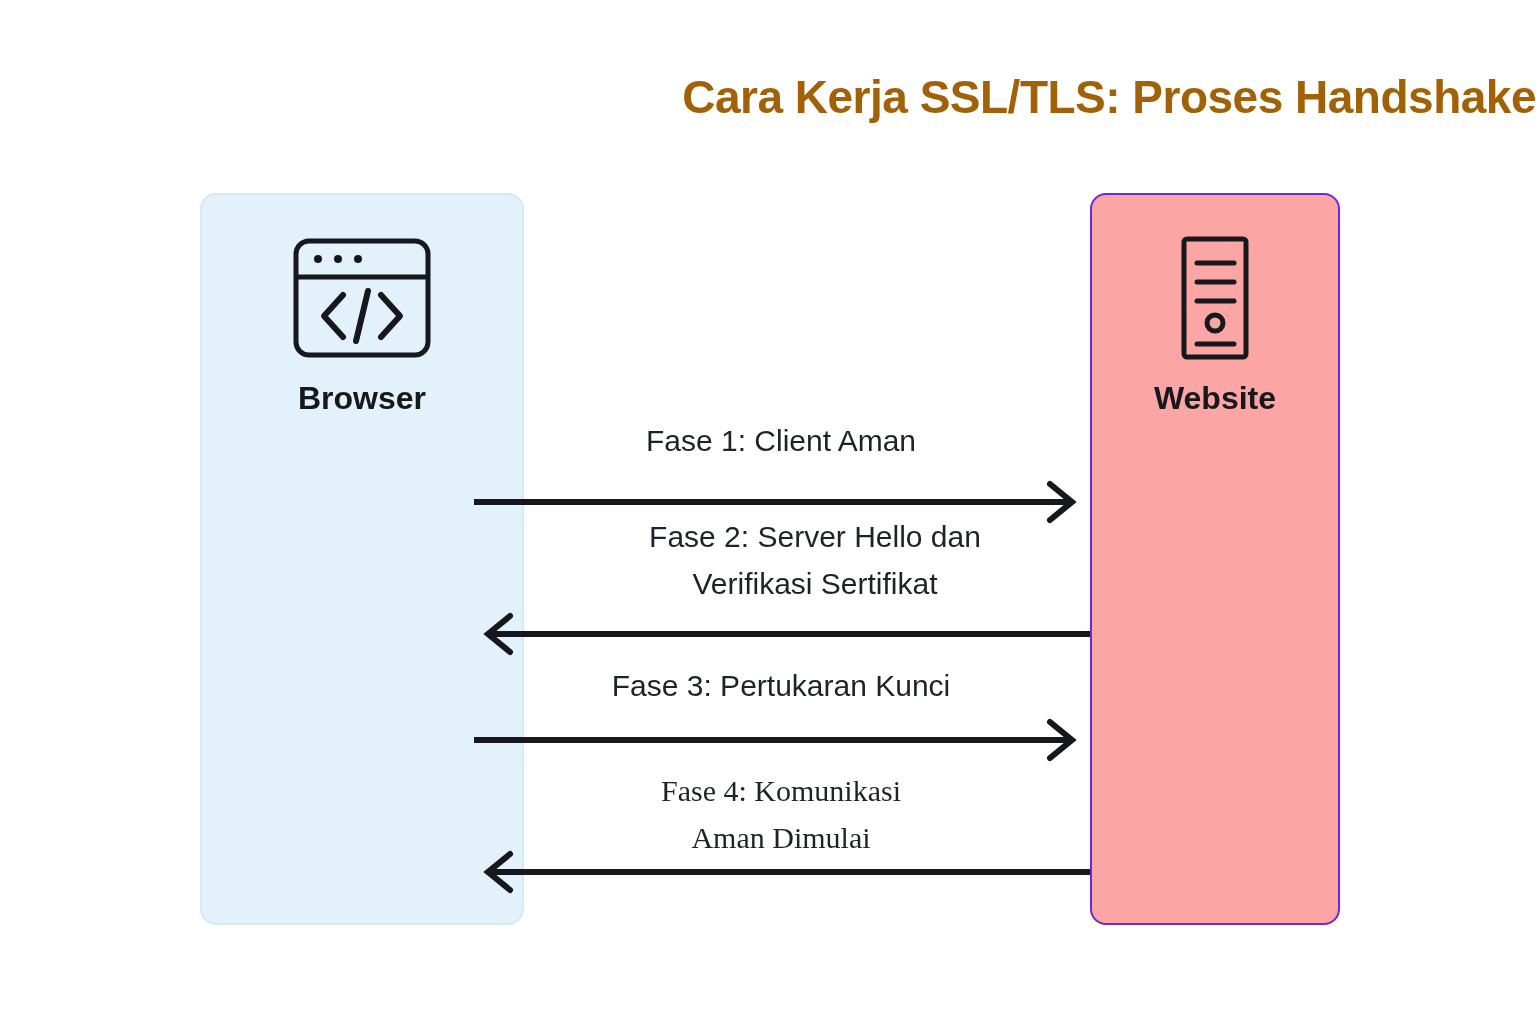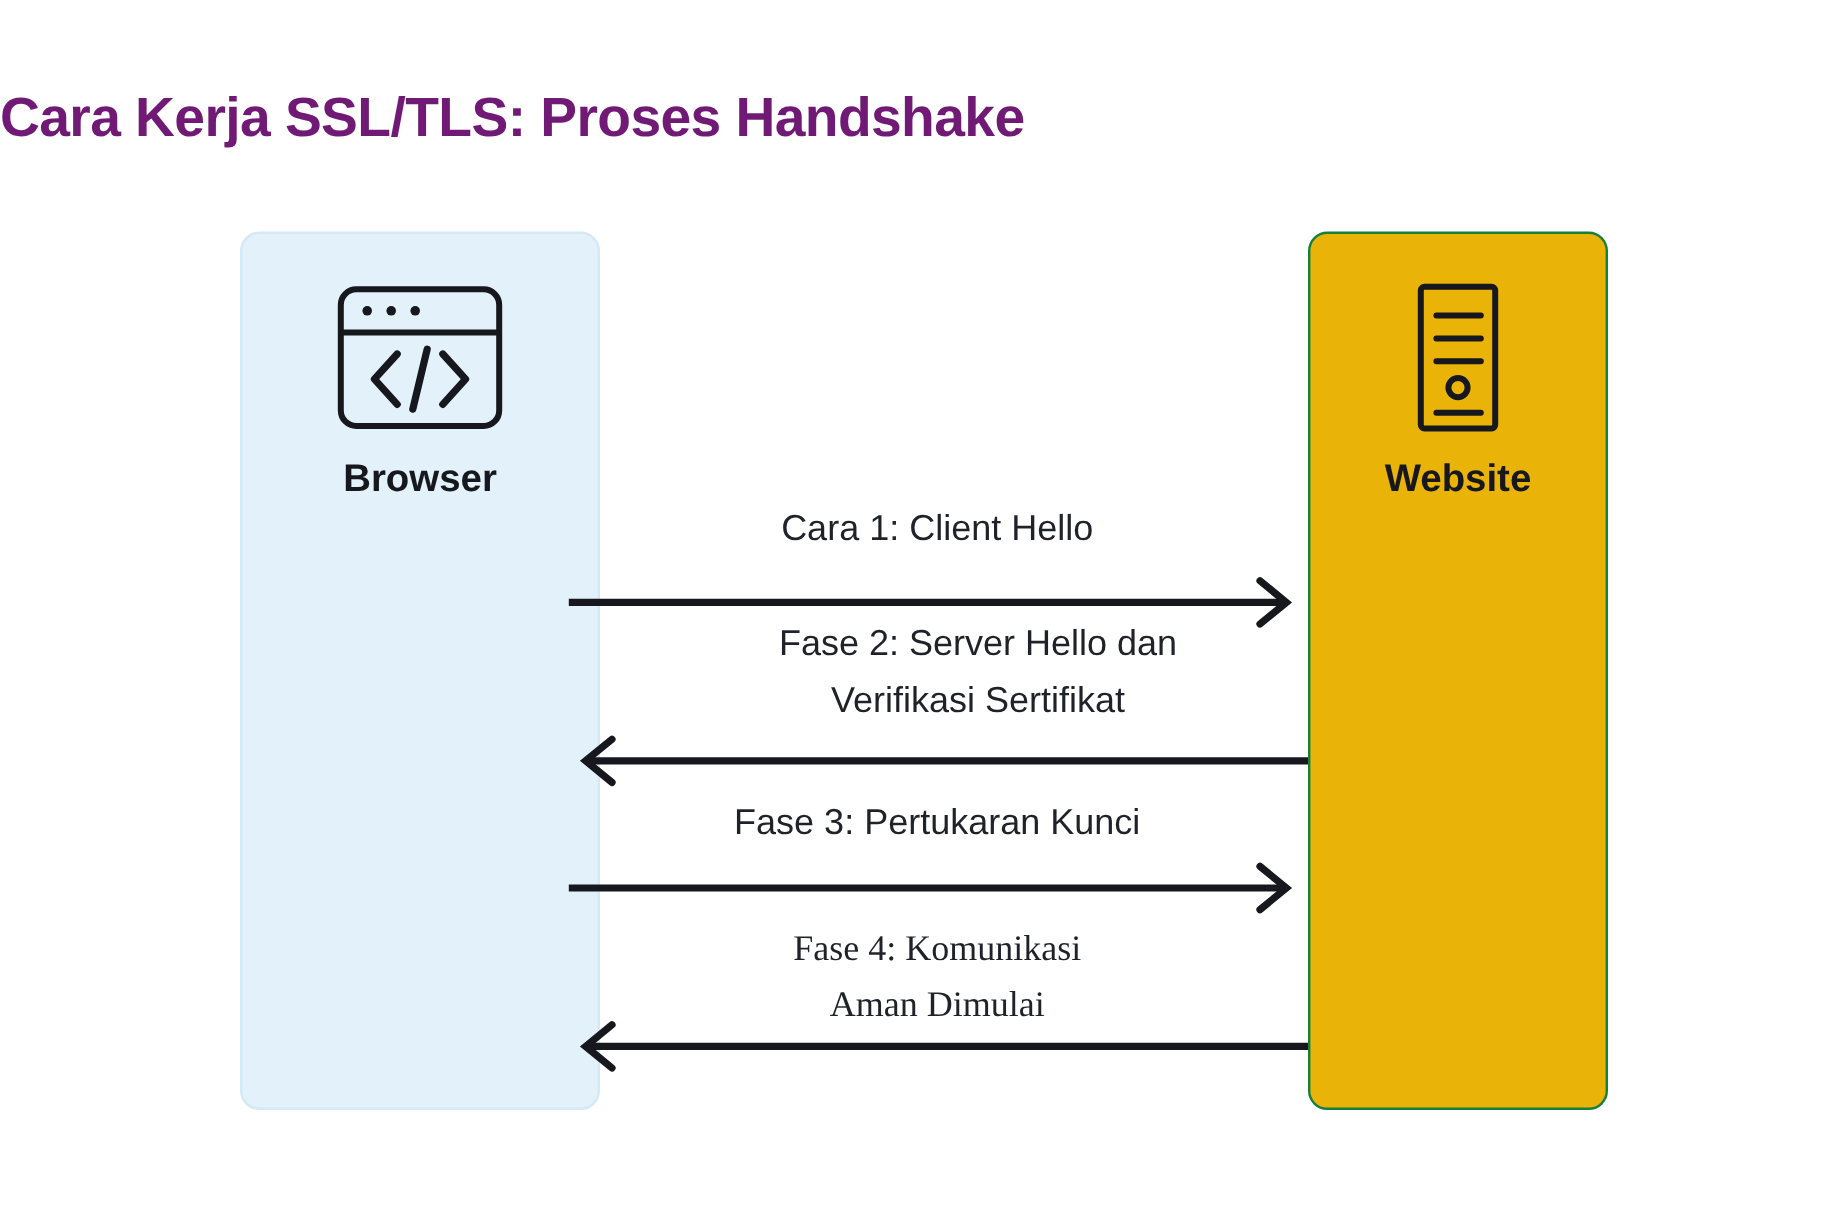--- a/index.html
+++ b/index.html
@@ -20,50 +20,50 @@
     position: absolute;
     inset: 0;
   }
 
   
   .diagram-title {
     position: absolute;
     top: 70px;
     left: 0;
     width: 1536px;
-    text-align: left;
+    text-align: right;
     font-size: 46px;
     font-weight: bold;
     letter-spacing: -0.5px;
-    color: #701a75;
+    color: #a16207;
     line-height: 1.2;
     white-space: nowrap;
   }
 
   
   .lifeline {
     position: absolute;
     border-radius: 16px;
     box-sizing: border-box;
   }
   .lifeline.browser {
     left: 200px;
     top: 193px;
-    width: 300px;
+    width: 324px;
     height: 732px;
     background: #e3f1fb;
     border: 2px solid #d4e8f6;
   }
   .lifeline.website {
     left: 1090px;
     top: 193px;
     width: 250px;
     height: 732px;
-    background: #eab308;
-    border: 2px solid #15803d;
+    background: #fca5a5;
+    border: 2px solid #6d28d9;
   }
 
   .node-icon {
     position: absolute;
     top: 38px;
     left: 0;
     width: 100%;
     display: flex;
     justify-content: center;
     align-items: center;
@@ -154,21 +154,21 @@
         <line x1="32" y1="49" x2="69" y2="49" stroke="#16181d" stroke-width="5" stroke-linecap="round"></line>
         <line x1="32" y1="68" x2="69" y2="68" stroke="#16181d" stroke-width="5" stroke-linecap="round"></line>
         <circle cx="50" cy="90" r="8" stroke="#16181d" stroke-width="5" fill="none"></circle>
         <line x1="32" y1="111" x2="69" y2="111" stroke="#16181d" stroke-width="5" stroke-linecap="round"></line>
       </svg>
     </div>
     <div class="node-label">Website</div>
   </div>
 
   <div class="message msg-1">
-    <div class="message-label">Cara 1: Client Hello</div>
+    <div class="message-label">Fase 1: Client Aman</div>
     <svg class="message-arrow" viewBox="0 0 618 48">
       <line x1="2" y1="24" x2="598" y2="24" stroke="#16181d" stroke-width="6"></line>
       <path d="M578 6 L600 24 L578 42" stroke="#16181d" stroke-width="6" fill="none" stroke-linecap="round" stroke-linejoin="miter"></path>
     </svg>
   </div>
 
   <div class="message msg-2">
     <div class="message-label">Fase 2: Server Hello dan
 Verifikasi Sertifikat</div>
     <svg class="message-arrow" viewBox="0 0 618 48">

